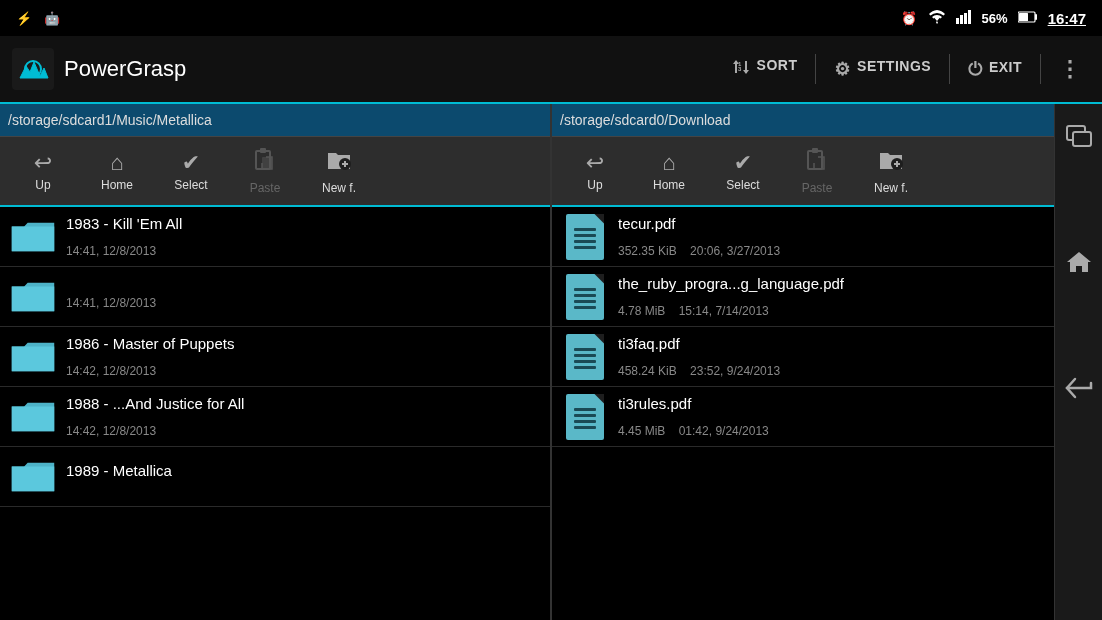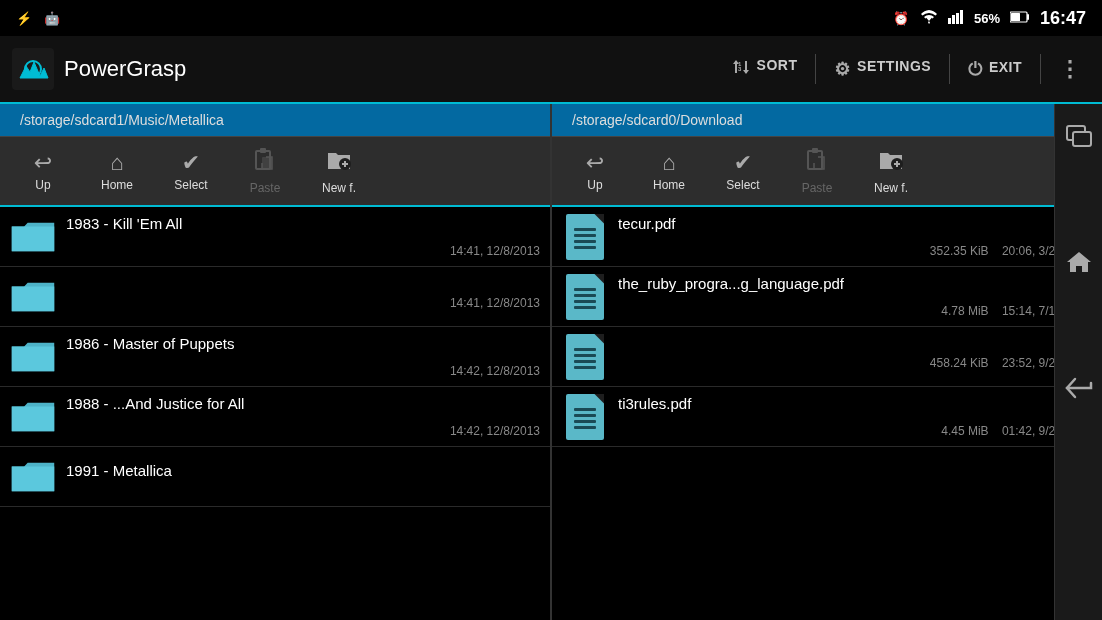--- a/index.html
+++ b/index.html
@@ -117,22 +117,22 @@
     .panel {
       flex: 1;
       display: flex;
       flex-direction: column;
       border-right: 2px solid #333;
       overflow: hidden;
     }
     .panel:last-child { border-right: none; }
 
     .panel-path {
-      background: #0369a1;
-      padding: 8px 20px;
+      background: #0c4a6e;
+      padding: 8px 8px;
       font-size: 14px;
       color: #ddd;
       border-bottom: 1px solid #444;
     }
 
     .panel-toolbar {
       background: #2d2d2d;
       display: flex;
       align-items: center;
       padding: 6px 8px;
@@ -229,21 +229,20 @@
     }
     .file-name {
       font-size: 15px;
       color: #fff;
       font-weight: 500;
     }
     .file-meta {
       font-size: 12px;
       color: #888;
       margin-top: 12px;
-      text-align: right;
     }
   </style>
 </head>
 <body>
 
 <div class="status-bar">
   <div class="status-left">
     <span>⚡</span>
     <span>🤖</span>
   </div>
@@ -263,21 +262,21 @@
         </svg>
     </span>
     <span>56%</span>
     <span>
       <svg width="20" height="12" viewBox="0 0 20 12">
           <rect x="0" y="1" width="17" height="10" rx="1" fill="none" stroke="#fff" stroke-width="1.2"></rect>
           <rect x="17" y="3" width="2" height="6" rx="1" fill="#fff"></rect>
           <rect x="1" y="2" width="9" height="8" rx="0.5" fill="#fff"></rect>
         </svg>
     </span>
-    <span style="font-size:18px;">16:47</span>
+    <span style="font-size:15px;text-decoration:underline;">16:47</span>
   </div>
 </div>
 
 <div class="title-bar">
   <div class="app-logo">
     <svg width="42" height="42" viewBox="0 0 42 42">
       <rect width="42" height="42" rx="4" fill="#1a1a1a"></rect>
       <path d="M8 30 L14 18 L18 24 L22 14 L28 28 L32 20 L36 30Z" fill="#00bcd4" stroke="#00bcd4" stroke-width="1"></path>
       <circle cx="21" cy="21" r="8" fill="none" stroke="#00bcd4" stroke-width="2"></circle>
     </svg>
@@ -405,21 +404,21 @@
       </div>
     </div>
           <div class="file-item">
       <div class="file-icon">
         <svg class="folder-icon-svg" viewBox="0 0 52 40" width="46" height="36">
       <path d="M2 8 L16 8 L20 4 L50 4 L50 36 L2 36 Z" fill="#4db3c8"></path>
       <path d="M2 8 L50 8 L50 36 L2 36 Z" fill="#5bc8dd"></path>
     </svg>
       </div>
       <div class="file-info">
-        <span class="file-name">1991 - Metallica</span>
+        <span class="file-name">1989 - Metallica</span>
         <div class="file-meta"></div>
       </div>
     </div>
         </div>
     </div>
 
     <div class="panel">
       <div class="panel-path">/storage/sdcard0/Download</div>
       <div class="panel-toolbar">
         <div class="panel-tool-btn">
@@ -495,20 +494,21 @@
         <div class="file-icon-inner">
       <div class="file-lines">
         <div class="file-line"></div>
         <div class="file-line"></div>
         <div class="file-line"></div>
         <div class="file-line"></div>
       </div>
     </div>
       </div>
       <div class="file-info">
+        <span class="file-name">ti3faq.pdf</span>
         <div class="file-meta">458.24 KiB&nbsp;&nbsp;&nbsp;&nbsp;23:52, 9/24/2013</div>
       </div>
     </div>
           <div class="file-item">
       <div class="file-icon">
         <div class="file-icon-inner">
       <div class="file-lines">
         <div class="file-line"></div>
         <div class="file-line"></div>
         <div class="file-line"></div>

